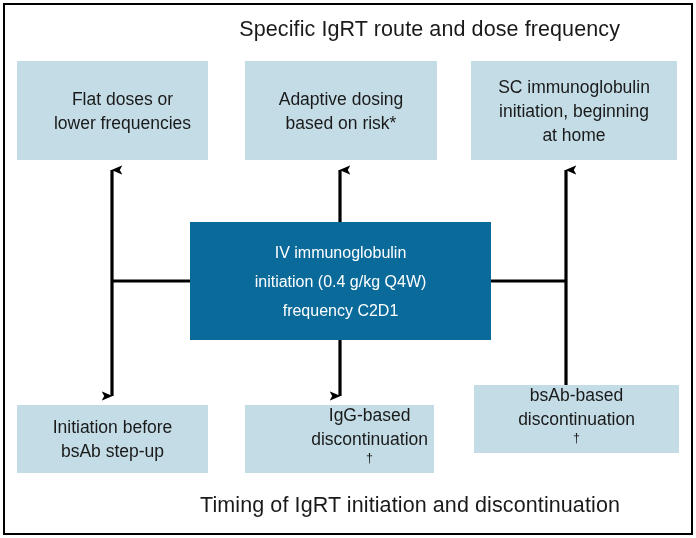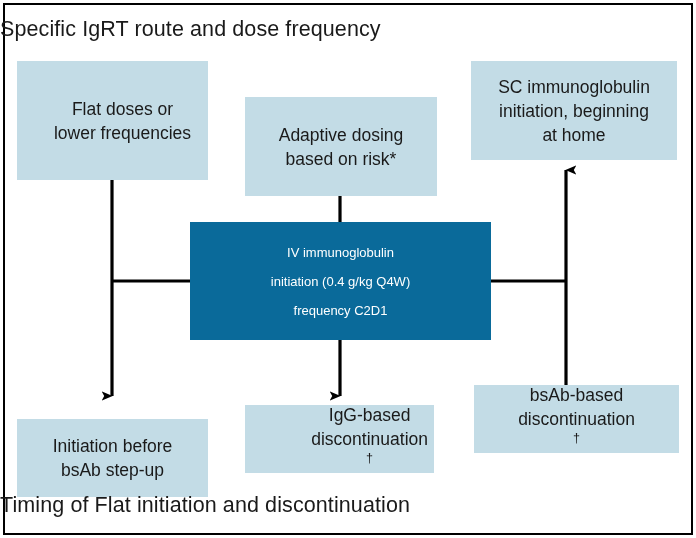--- a/index.html
+++ b/index.html
@@ -26,21 +26,21 @@
     width: 690px;
     height: 532px;
     border: 2px solid #000000;
     box-sizing: border-box;
     pointer-events: none;
   }
   .caption {
     position: absolute;
     left: 0;
     width: 620px;
-    text-align: left;
+    text-align: right;
     color: #1a1a1a;
     font-size: 21.5px;
     line-height: 26px;
     letter-spacing: 0.1px;
     white-space: nowrap;
   }
   .caption.top { top: 16px; }
   .caption.bottom { top: 492px; }
 
   .node {
@@ -54,36 +54,36 @@
     font-size: 17.5px;
     line-height: 24px;
     padding: 4px 6px;
   }
   .node.light {
     background: #c3dce6;
   }
   .node.primary {
     background: #0a6a9a;
     color: #ffffff;
-    font-size: 13px;
+    font-size: 16px;
     line-height: 29px;
   }
   .node span { display: block; }
   sup {
     font-size: 0.72em;
     vertical-align: super;
     line-height: 0;
   }
 
   
-  #box-flat-doses      { left: 17px;  top: 61px;  width: 191px; height: 119px; padding-left: 26px; }
-  #box-adaptive-dosing { left: 245px; top: 61px;  width: 192px; height: 99px; margin-top: 36px; }
+  #box-flat-doses      { left: 17px;  top: 61px;  width: 191px; height: 99px; padding-left: 26px; }
+  #box-adaptive-dosing { left: 245px; top: 61px;  width: 192px; height: 99px; }
   #box-sc-initiation   { left: 471px; top: 61px;  width: 206px; height: 99px; }
   #box-center          { left: 190px; top: 222px; width: 301px; height: 118px; }
-  #box-initiation-bsab { left: 17px;  top: 405px; width: 191px; height: 78px; margin-top: 14px; }
+  #box-initiation-bsab { left: 17px;  top: 405px; width: 191px; height: 68px; }
   #box-igg-discont     { left: 245px; top: 405px; width: 189px; height: 68px; justify-content: flex-end; }
   #box-bsab-discont    { left: 474px; top: 385px; width: 205px; height: 68px; }
 
   svg.connectors {
     position: absolute;
     left: 0;
     top: 0;
     width: 696px;
     height: 538px;
     pointer-events: none;
@@ -171,15 +171,15 @@
     </div>
   </div>
 
   <div class="node light" id="box-bsab-discont">
     <div>
       <span>bsAb-based</span>
       <span><span>discontinuation</span><sup>†</sup></span>
     </div>
   </div>
 
-  <div class="caption bottom">Timing of Flat initiation and discontinuation</div>
+  <div class="caption bottom">Timing of IgRT initiation and discontinuation</div>
 
 </div>
 
 </body></html>

